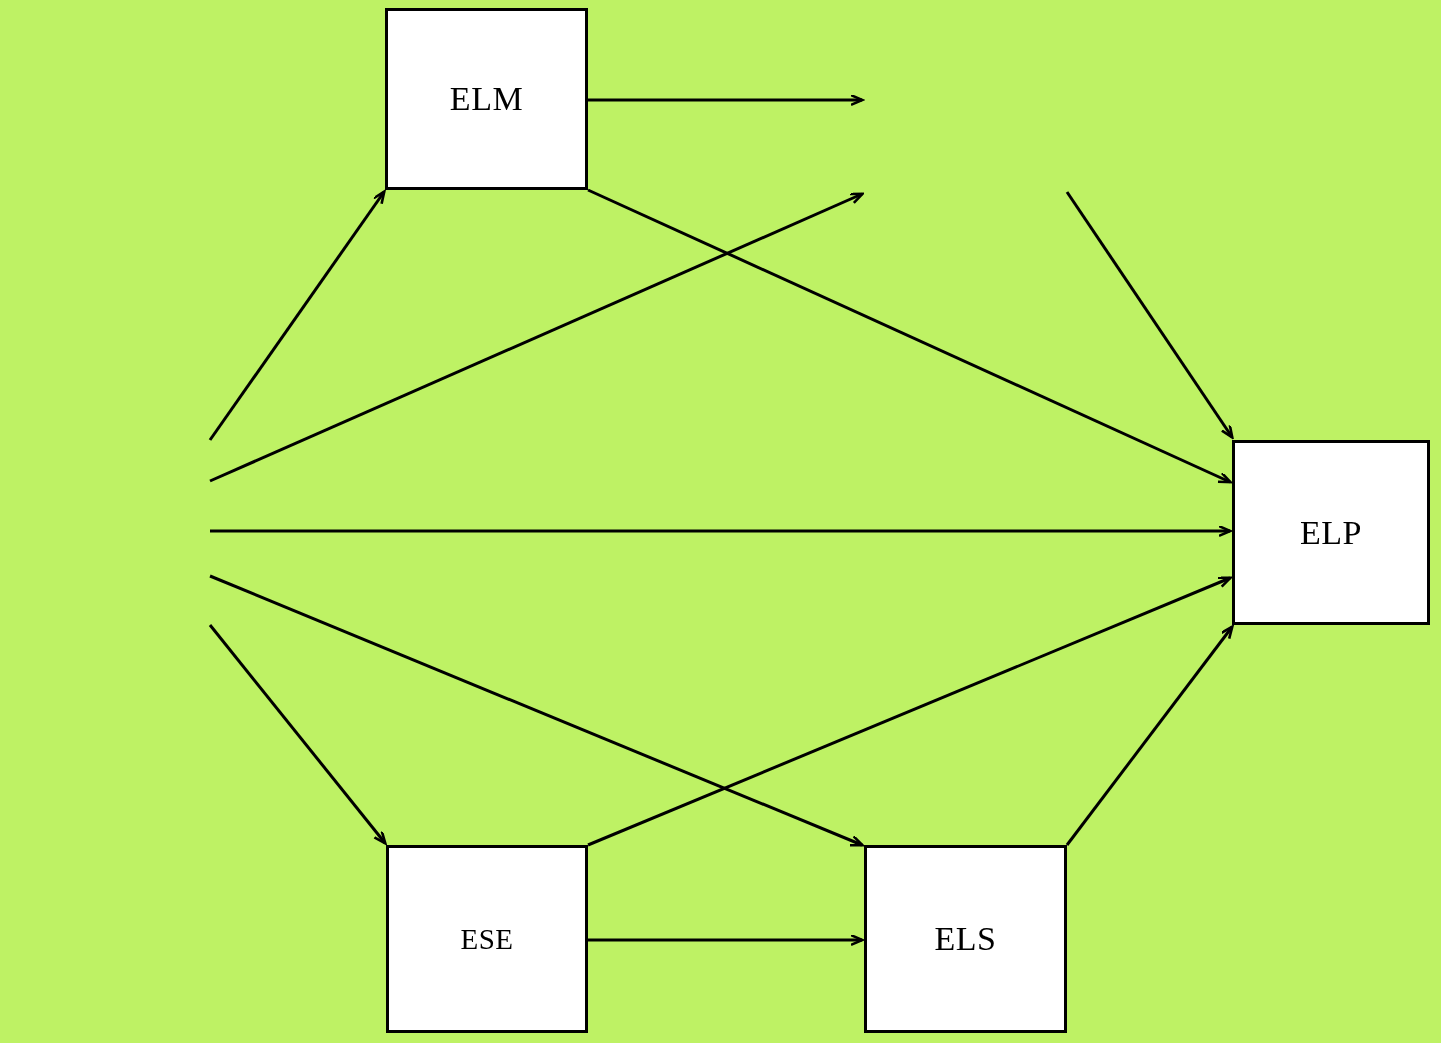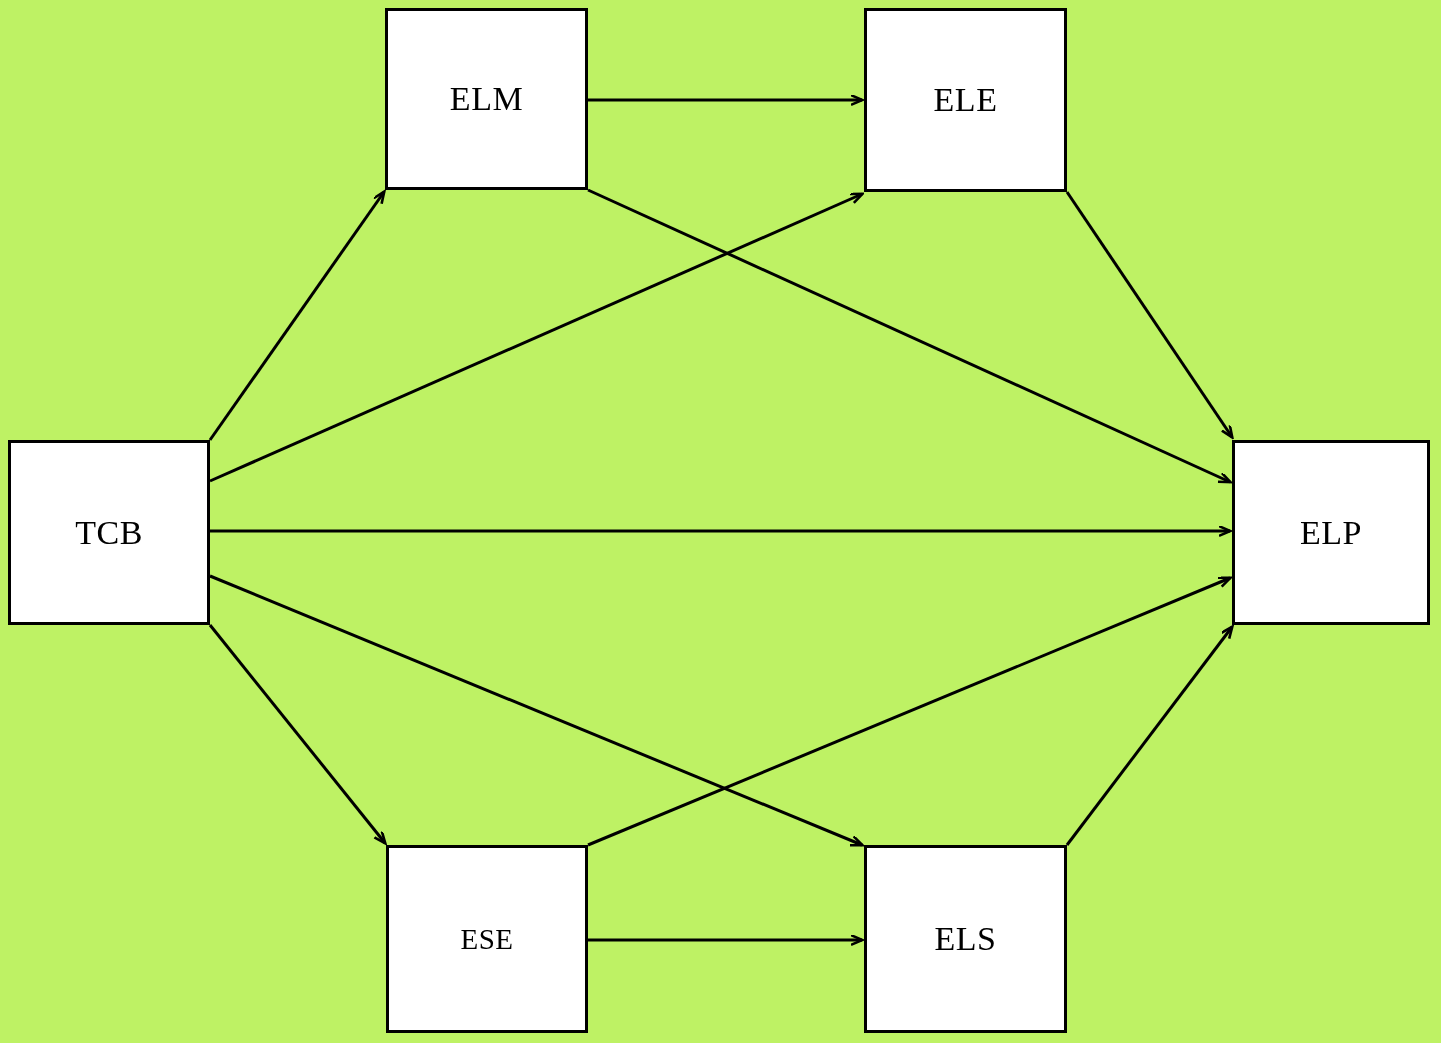--- a/index.html
+++ b/index.html
@@ -63,27 +63,21 @@
         <line x1="1067" y1="192" x2="1232" y2="437" stroke="#000000" stroke-width="3" stroke-linecap="butt" marker-end="url(#arrowhead)"></line>
         <line x1="588" y1="845" x2="1230" y2="578" stroke="#000000" stroke-width="3" stroke-linecap="butt" marker-end="url(#arrowhead)"></line>
         <line x1="1067" y1="845" x2="1232" y2="627" stroke="#000000" stroke-width="3" stroke-linecap="butt" marker-end="url(#arrowhead)"></line>
       </g>
   </svg>
 
   <div class="node-box" style="left: 385px; top: 8px; width: 203px; height: 182px; border-width: 3px; border-color: rgb(0, 0, 0);">
     <span class="node-label" style="font-size: 34px;">ELM</span>
   </div>
 
-  <div class="node-box" style="left: 864px; top: 8px; width: 203px; height: 184px; border-width: 3px; border-color: rgb(0, 0, 0);">
-    <span class="node-label" style="font-size: 34px;">ELE</span>
-  </div>
 
-  <div class="node-box" style="left: 8px; top: 440px; width: 202px; height: 185px; border-width: 3px; border-color: rgb(0, 0, 0);">
-    <span class="node-label" style="font-size: 34px;">TCB</span>
-  </div>
 
   <div class="node-box" style="left: 1232px; top: 440px; width: 198px; height: 185px; border-width: 3px; border-color: rgb(0, 0, 0);">
     <span class="node-label" style="font-size: 34px;">ELP</span>
   </div>
 
   <div class="node-box" style="left: 386px; top: 845px; width: 202px; height: 188px; border-width: 3px; border-color: rgb(0, 0, 0);">
     <span class="node-label" style="font-size: 29px;">ESE</span>
   </div>
 
   <div class="node-box" style="left: 864px; top: 845px; width: 203px; height: 188px; border-width: 3px; border-color: rgb(0, 0, 0);">

